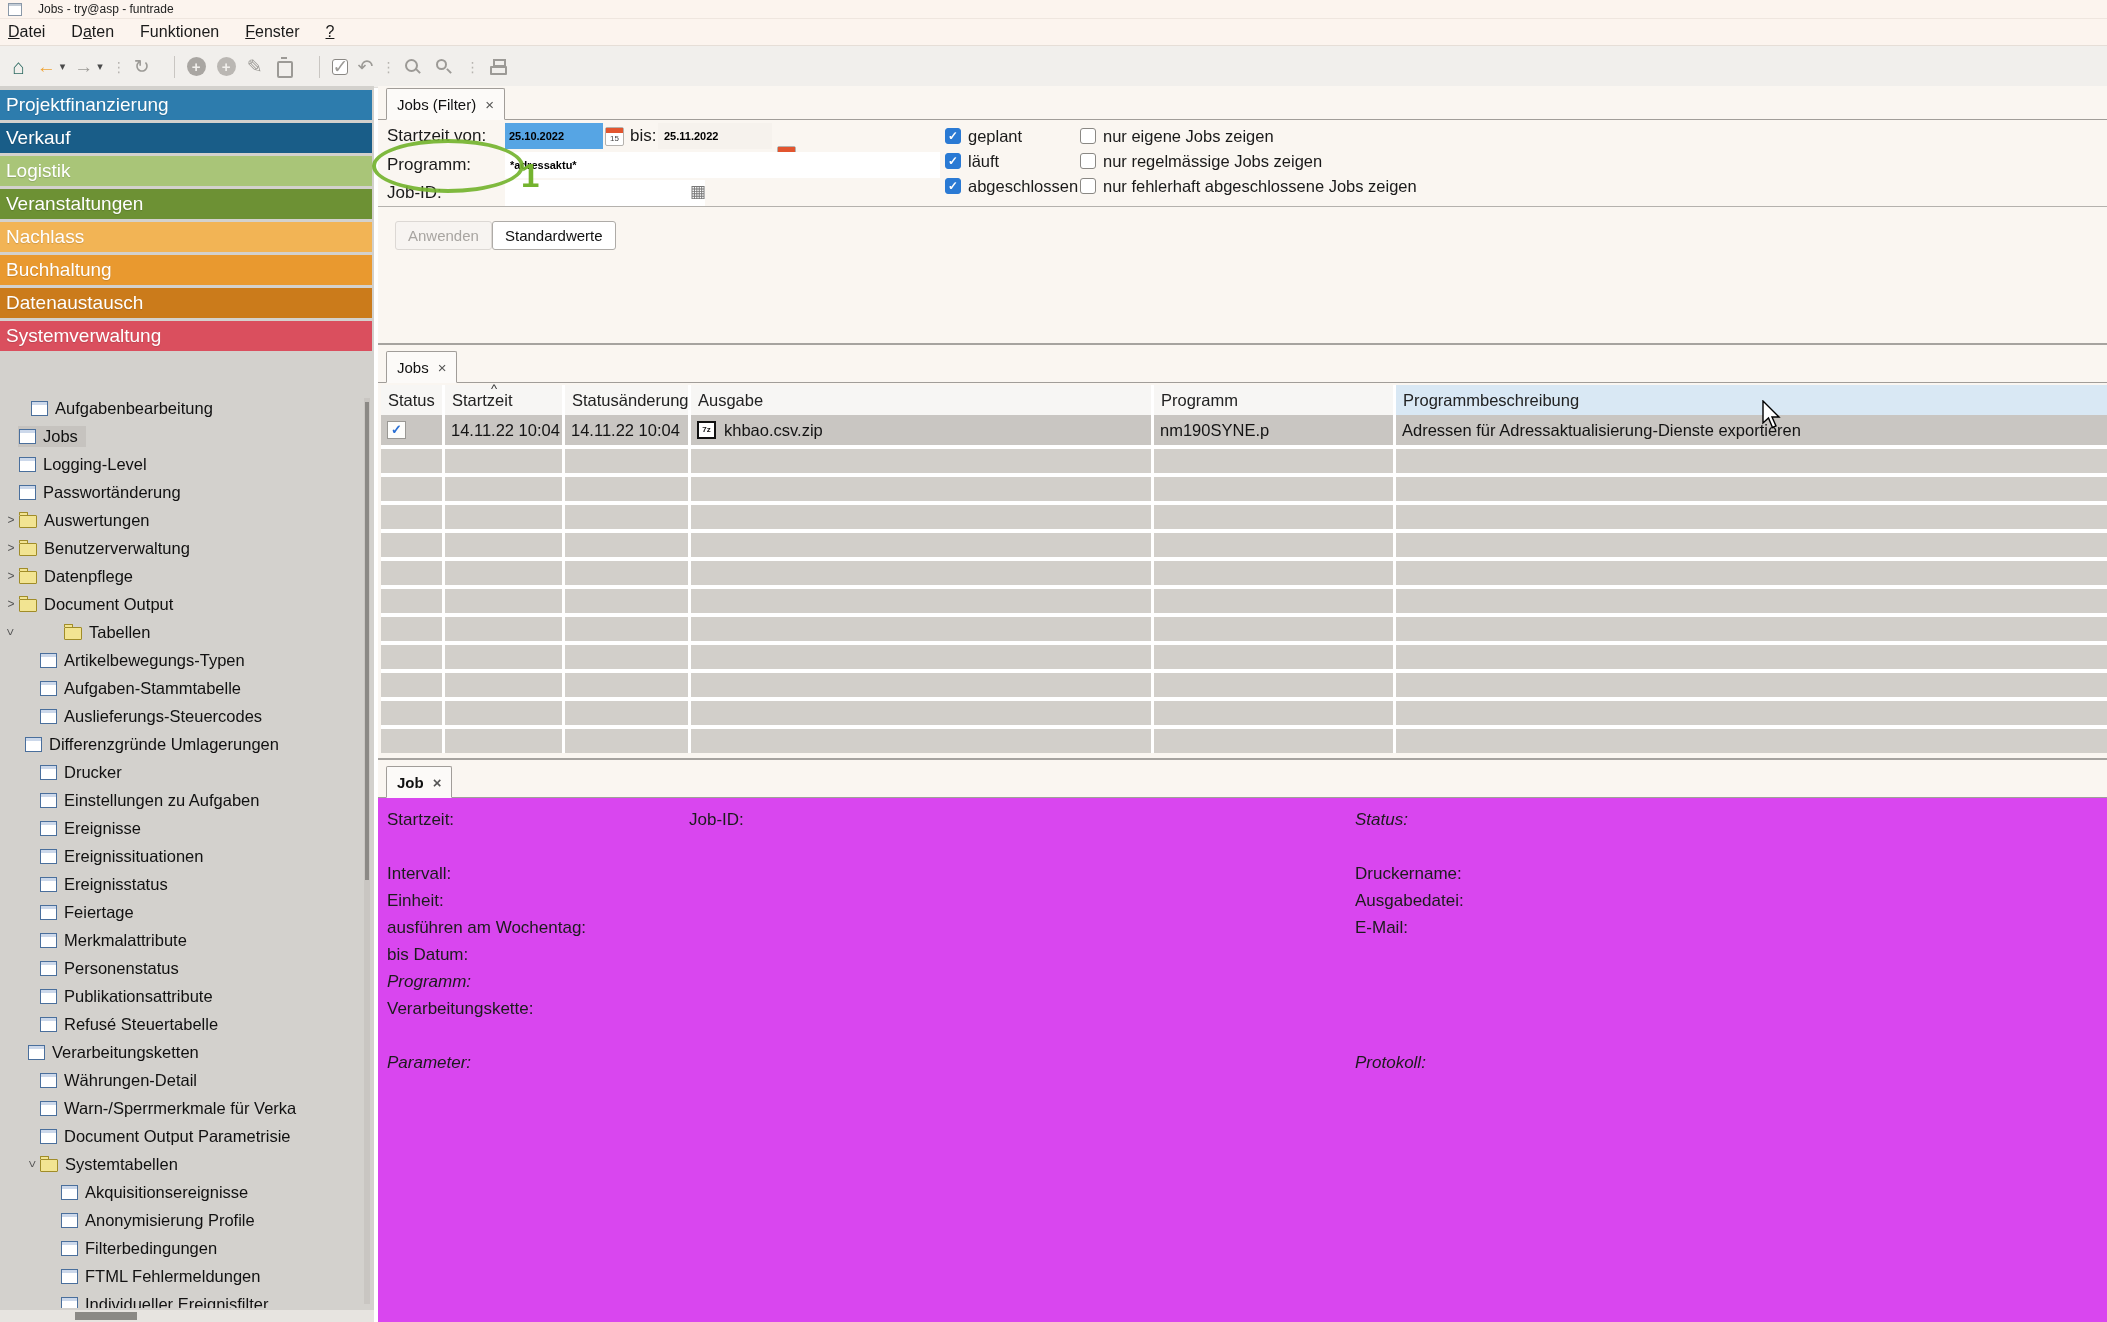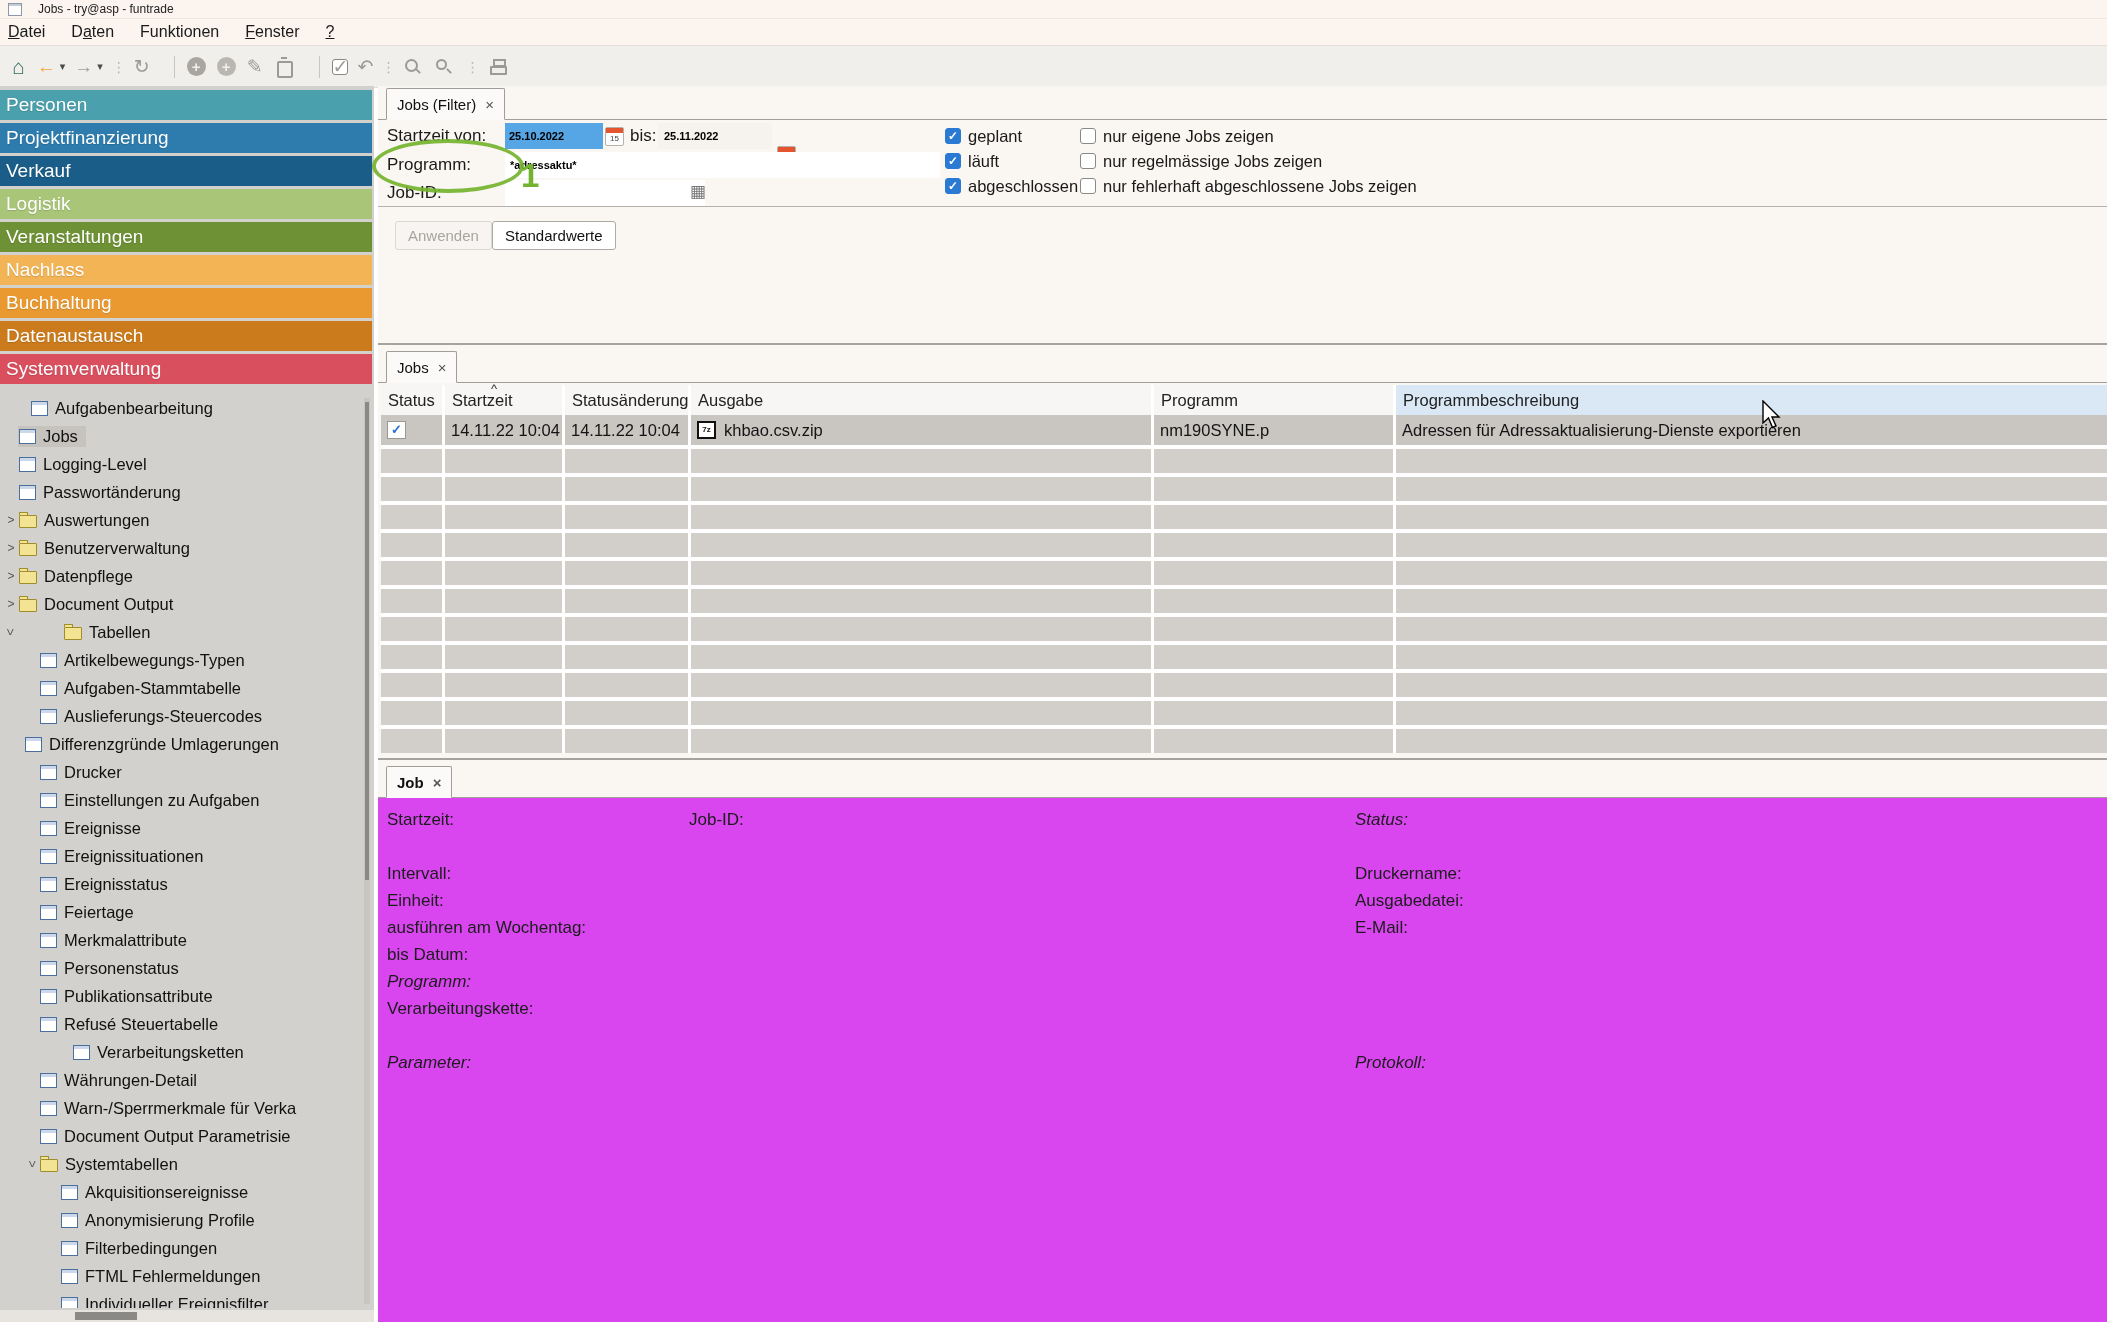--- a/index.html
+++ b/index.html
@@ -169,23 +169,20 @@
     <span class="tbi undo">↶</span>
     <span class="tbi dots">⋮</span>
     <span class="mag"></span>
     <span class="mag small"></span>
     <span class="tbi dots">⋮</span>
     <span class="printer"></span>
   </div>
 
   <div id="sidebar">
     <div id="bands">
-        <div class="band" style="background: rgb(74, 160, 173);">
-          <span>Personen</span>
-        </div>
         <div class="band" style="background: rgb(45, 124, 173);">
           <span>Projektfinanzierung</span>
         </div>
         <div class="band" style="background: rgb(25, 93, 136);">
           <span>Verkauf</span>
         </div>
         <div class="band" style="background: rgb(169, 197, 120);">
           <span>Logistik</span>
         </div>
         <div class="band" style="background: rgb(109, 145, 52);">
@@ -359,21 +356,21 @@
             <span class="tl">Publikationsattribute</span>
           </span>
         </div>
         <div class="tree-row" style="padding-left: 25px;">
           <span class="tw"></span>
           <span class="ti">
             <span class="win-icon"></span>
             <span class="tl">Refusé Steuertabelle</span>
           </span>
         </div>
-        <div class="tree-row" style="padding-left: 25px; margin-left: 33px;">
+        <div class="tree-row" style="padding-left: 13px;">
           <span class="tw"></span>
           <span class="ti">
             <span class="win-icon"></span>
             <span class="tl">Verarbeitungsketten</span>
           </span>
         </div>
         <div class="tree-row" style="padding-left: 25px;">
           <span class="tw"></span>
           <span class="ti">
             <span class="win-icon"></span>

